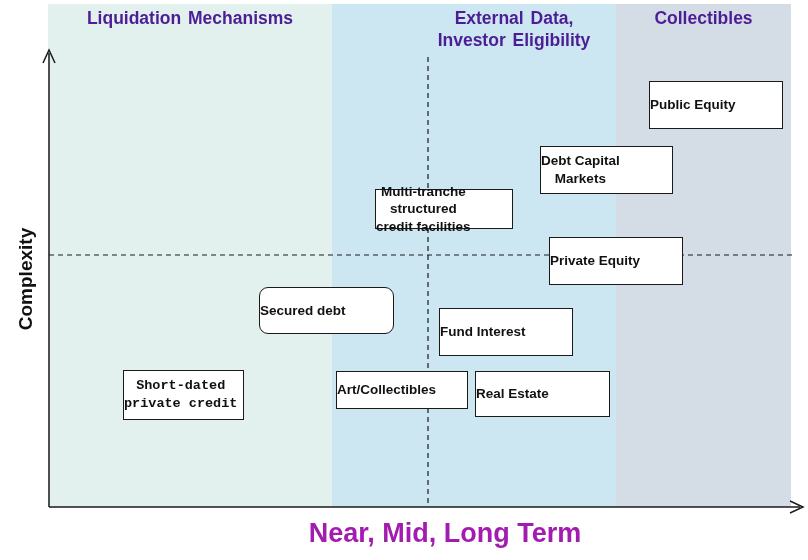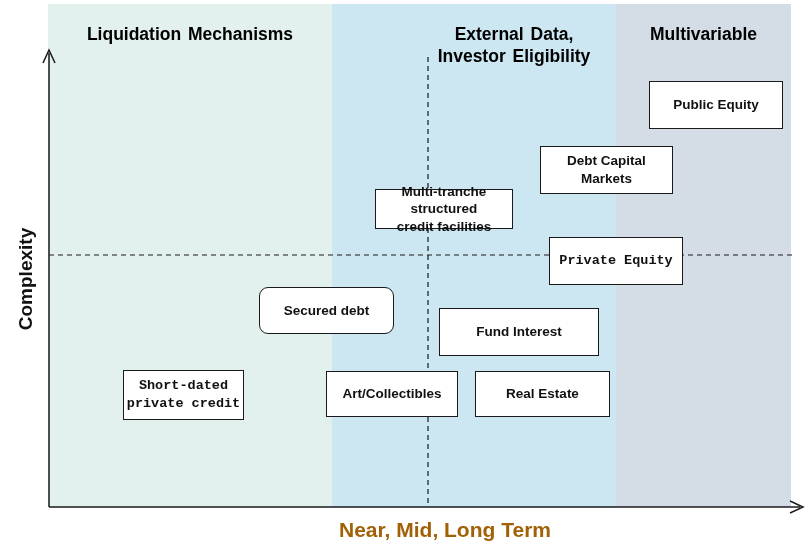--- a/index.html
+++ b/index.html
@@ -16,44 +16,44 @@
     overflow: hidden;
   }
   .band {
     position: absolute;
     top: 4px;
     height: 503px;
     z-index: 0;
   }
   .band-header {
     position: absolute;
-    top: 24px;
+    top: 8px;
     z-index: 3;
     text-align: center;
     font-weight: bold;
     font-size: 17.5px;
     line-height: 1.25;
-    color: #000000;
+    color: #4c1d95;
     white-space: pre-line;
     word-spacing: 2px;
   }
   .axes-layer {
     position: absolute;
     left: 0;
     top: 0;
     z-index: 1;
   }
   .item-box {
     position: absolute;
     z-index: 2;
     background: #ffffff;
     border: 1.4px solid #1a1a1a;
     display: flex;
     align-items: center;
-    justify-content: center;
+    justify-content: flex-start;
     text-align: center;
     box-sizing: border-box;
   }
   .item-box span {
     font-weight: bold;
     font-size: 13.5px;
     line-height: 1.3;
     color: #111111;
     white-space: pre-line;
   }
@@ -70,38 +70,38 @@
     color: #111111;
     z-index: 3;
   }
   .axis-label-x {
     position: absolute;
     left: 250px;
     top: 518px;
     width: 390px;
     text-align: center;
     font-weight: bold;
-    font-size: 21px;
-    color: #a16207;
+    font-size: 27px;
+    color: #a21caf;
     z-index: 3;
   }
 </style>
 </head>
 <body>
 
 <div class="canvas">
 
   <div class="band" style="left: 48px; width: 284px; background-color: rgb(226, 240, 238);"></div>
   <div class="band" style="left: 332px; width: 284px; background-color: rgb(204, 231, 241);"></div>
   <div class="band" style="left: 616px; width: 175px; background-color: rgb(212, 221, 230);"></div>
 
   <div class="band-header" style="left:48px; width:284px;">Liquidation Mechanisms</div>
   <div class="band-header" style="left:332px; width:284px;padding-left:40px;">External Data,
 Investor Eligibility</div>
-  <div class="band-header" style="left:616px; width:175px;">Multivariable</div>
+  <div class="band-header" style="left:616px; width:175px;">Collectibles</div>
 
   <svg class="axes-layer" width="808" height="560" viewBox="0 0 808 560">
 
     <line x1="49" y1="507" x2="49" y2="53" stroke="#1a1a1a" stroke-width="1.5"></line>
     <polyline points="43,63 49,50 55,63" fill="none" stroke="#1a1a1a" stroke-width="1.5"></polyline>
 
     <line x1="49" y1="507" x2="800" y2="507" stroke="#1a1a1a" stroke-width="1.5"></line>
     <polyline points="790,501 803,507 790,513" fill="none" stroke="#1a1a1a" stroke-width="1.5"></polyline>
 
     <line x1="49" y1="255" x2="793" y2="255" stroke="#1a1a1a" stroke-width="1.2" stroke-dasharray="5 4"></line>
@@ -114,34 +114,34 @@
   </div>
   <div class="item-box" style="left:540px; top:146px; width:133px; height:48px;">
     <span>Debt Capital
 Markets</span>
   </div>
   <div class="item-box" style="left:375px; top:189px; width:138px; height:40px;">
     <span>Multi-tranche
 structured
 credit facilities</span>
   </div>
-  <div class="item-box" style="left:549px; top:237px; width:134px; height:48px;font-family:Liberation Mono, monospace;">
+  <div class="item-box" style="left:549px; top:237px; width:134px; height:48px;">
     <span>Private Equity</span>
   </div>
   <div class="item-box" style="left:259px; top:287px; width:135px; height:47px;border-radius:9px;">
     <span>Secured debt</span>
   </div>
-  <div class="item-box" style="left:439px; top:308px; width:160px; height:48px;">
+  <div class="item-box" style="left:439px; top:308px; width:134px; height:48px;">
     <span>Fund Interest</span>
   </div>
   <div class="item-box" style="left:123px; top:370px; width:121px; height:50px;font-family:Liberation Mono, monospace;">
     <span>Short-dated
 private credit</span>
   </div>
-  <div class="item-box" style="left:326px; top:371px; width:132px; height:46px;">
+  <div class="item-box" style="left:336px; top:371px; width:132px; height:38px;">
     <span>Art/Collectibles</span>
   </div>
   <div class="item-box" style="left:475px; top:371px; width:135px; height:46px;">
     <span>Real Estate</span>
   </div>
 
   <div class="axis-label-y">Complexity</div>
   <div class="axis-label-x">Near, Mid, Long Term</div>
 
 </div>

